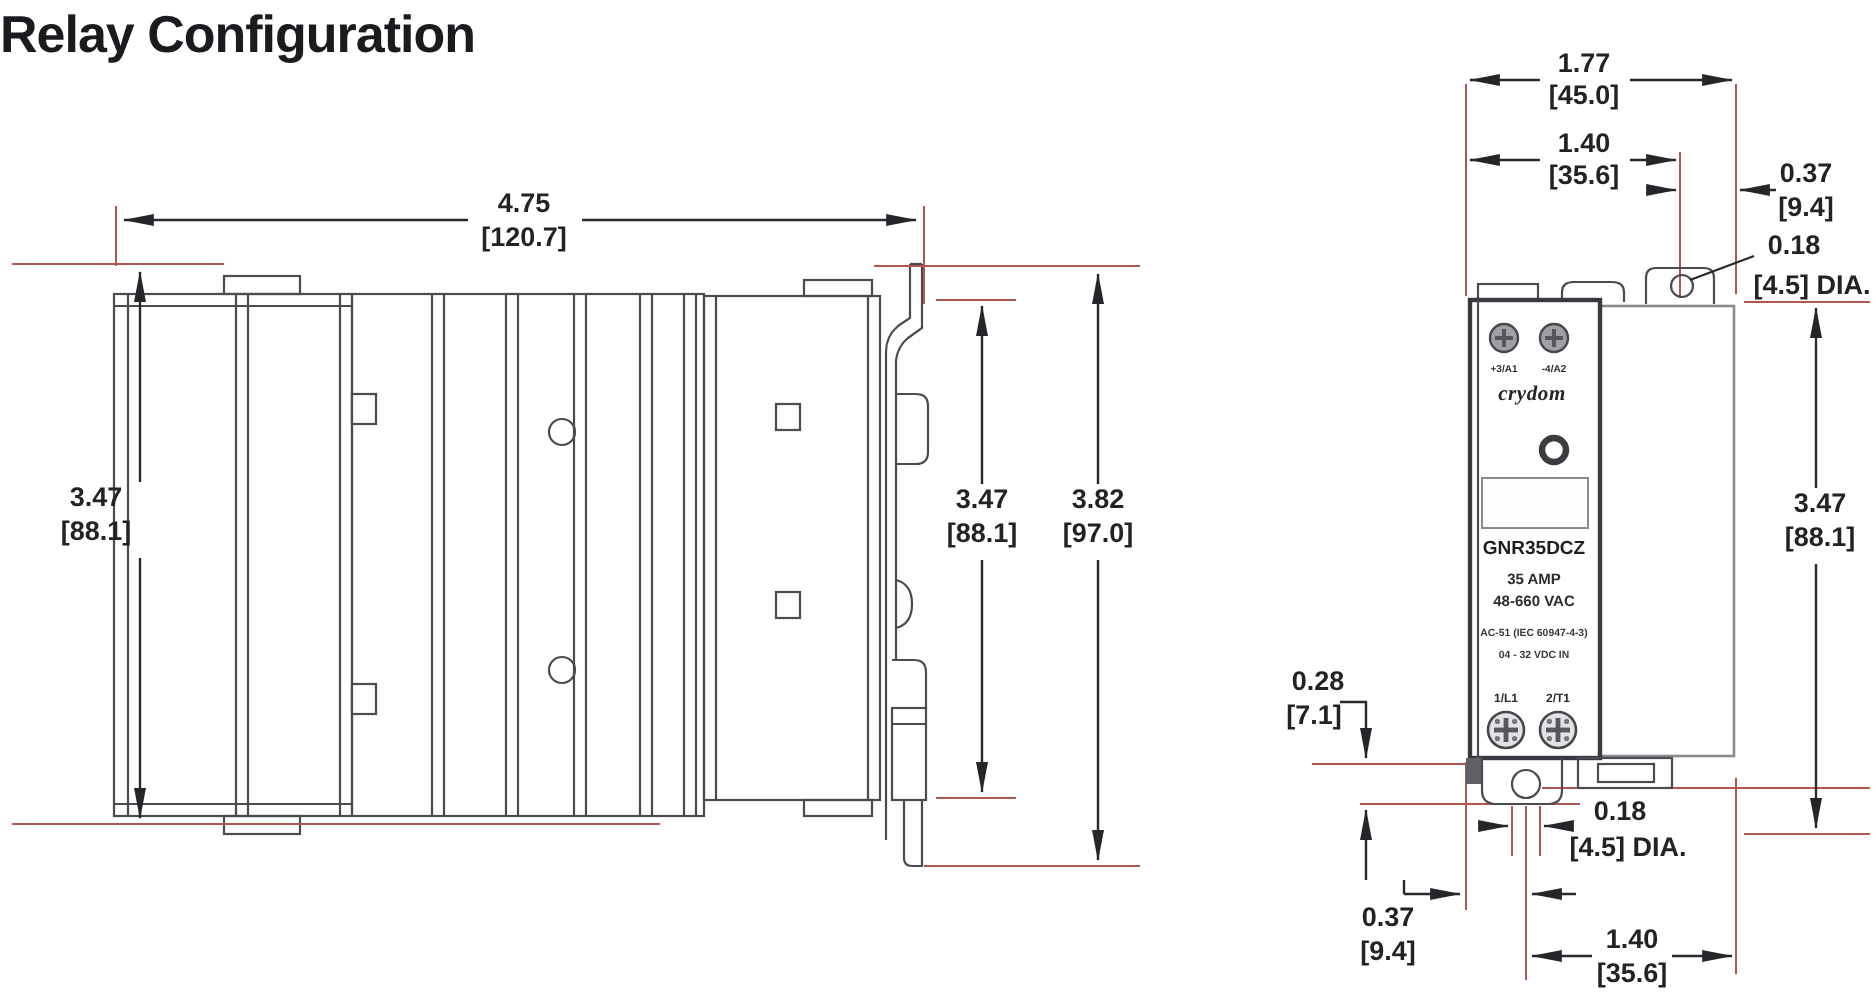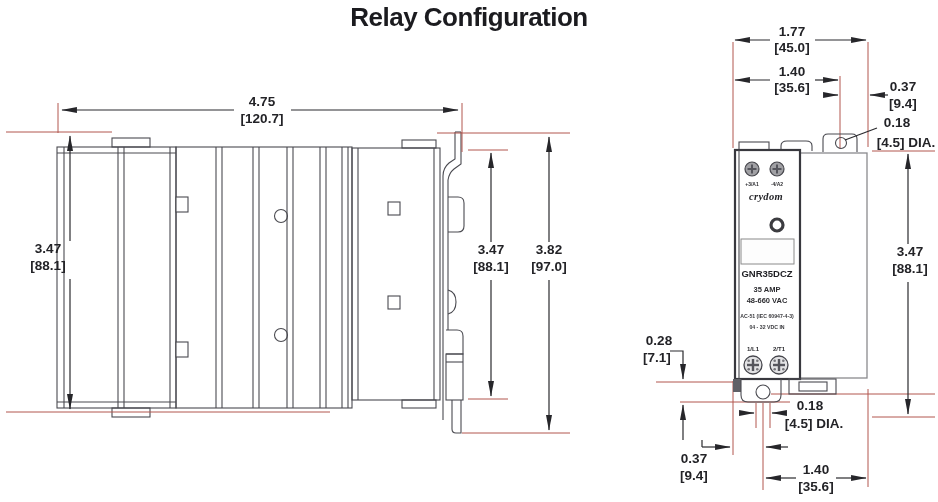--- a/index.html
+++ b/index.html
@@ -1,18 +1,18 @@
 <!DOCTYPE html>
 <html><head>
 <meta charset="utf-8">
 <style>
   html,body{margin:0;padding:0;background:#ffffff;}
   #canvas{position:relative;width:938px;height:502px;background:#fff;overflow:hidden;
           font-family:"Liberation Sans",sans-serif;}
-  #title{position:absolute;left:0;top:2px;width:938px;text-align:center;
+  #title{position:absolute;left:0;top:2px;width:938px;text-align:left;
          font-size:26px;font-weight:bold;letter-spacing:-0.5px;color:#1b1b1f;}
   svg{position:absolute;left:0;top:0;}
   .ln{stroke:#4a4a50;stroke-width:1.1;fill:none;}
   .thick{stroke:#38383e;stroke-width:2.2;fill:none;}
   .gray{stroke:#8a8a8e;stroke-width:1.3;fill:none;}
   .rd{stroke:#b2574f;stroke-width:1;fill:none;}
   .dl{stroke:#2a2a2e;stroke-width:1.2;fill:none;}
   .dim{font:bold 13.5px "Liberation Sans",sans-serif;fill:#232327;text-anchor:middle;}
   .face-s{font:bold 5px "Liberation Sans",sans-serif;fill:#2c2c30;text-anchor:middle;}
   .face-m{font:bold 6px "Liberation Sans",sans-serif;fill:#2c2c30;text-anchor:middle;}

